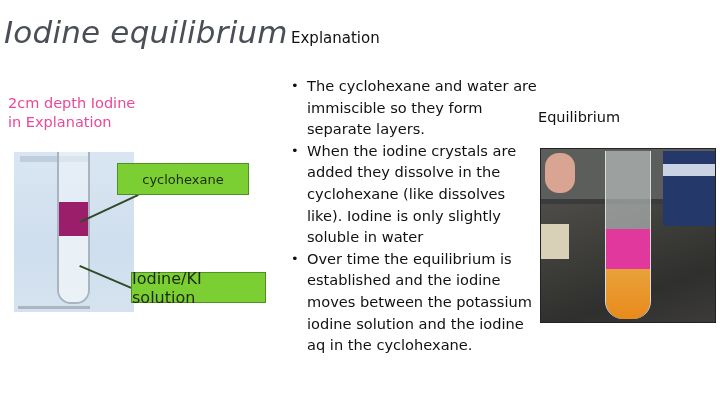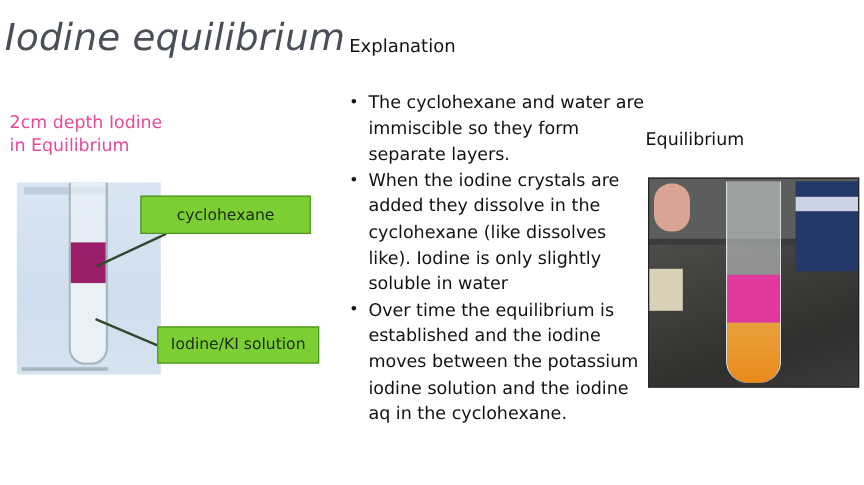--- a/index.html
+++ b/index.html
@@ -41,22 +41,22 @@
     }
     .tube .layer-bottom {
       position: absolute; left: 0; right: 0; top: 84px; bottom: 0;
       background: rgba(235,242,246,0.85); border-radius: 0 0 12px 12px;
     }
     .label-box {
       position: absolute; background: #7ccf32; border: 1px solid #4f8f23;
       color: #1d2a10; font-size: 12px; display: flex; align-items: center; justify-content: center;
       font-family: "DejaVu Sans", sans-serif;
     }
-    .label-cyclo { left: 117px; top: 163px; width: 142px; height: 32px; font-size: 13px; }
-    .label-iodine { left: 131px; top: 272px; width: 135px; height: 31px; font-size: 13px; }
+    .label-cyclo { left: 117px; top: 163px; width: 132px; height: 32px; font-size: 13px; }
+    .label-iodine { left: 131px; top: 272px; width: 135px; height: 31px; font-size: 16px; }
     .pointer { position: absolute; height: 1.5px; background: #2f4a2a; transform-origin: 0 0; }
 
     .expl-heading {
       position: absolute; left: 291px; top: 19px; font-size: 15px; color: #111; margin-top: 10px;
     }
     .bullets {
       position: absolute; left: 289px; top: 75px; width: 252px; list-style: none;
       font-size: 14.6px; line-height: 21.6px; color: #111;
     }
     .bullets li { position: relative; padding-left: 18px; }
@@ -88,21 +88,21 @@
       background: linear-gradient(180deg,#e8a23a,#e98a1c); border-radius: 0 0 18px 18px;
     }
   </style>
 </head>
 <body>
 
 <div class="title">Iodine equilibrium</div>
 
 <div class="left-caption">
   <div>2cm depth Iodine</div>
-  <div>in Equilibrium</div>
+  <div>in Explanation</div>
 </div>
 
 <div class="figure-left">
   <div class="watermark"></div>
   <div class="tube">
     <div class="layer-top"></div>
     <div class="layer-bottom"></div>
   </div>
   <div class="credit"></div>
 </div>

